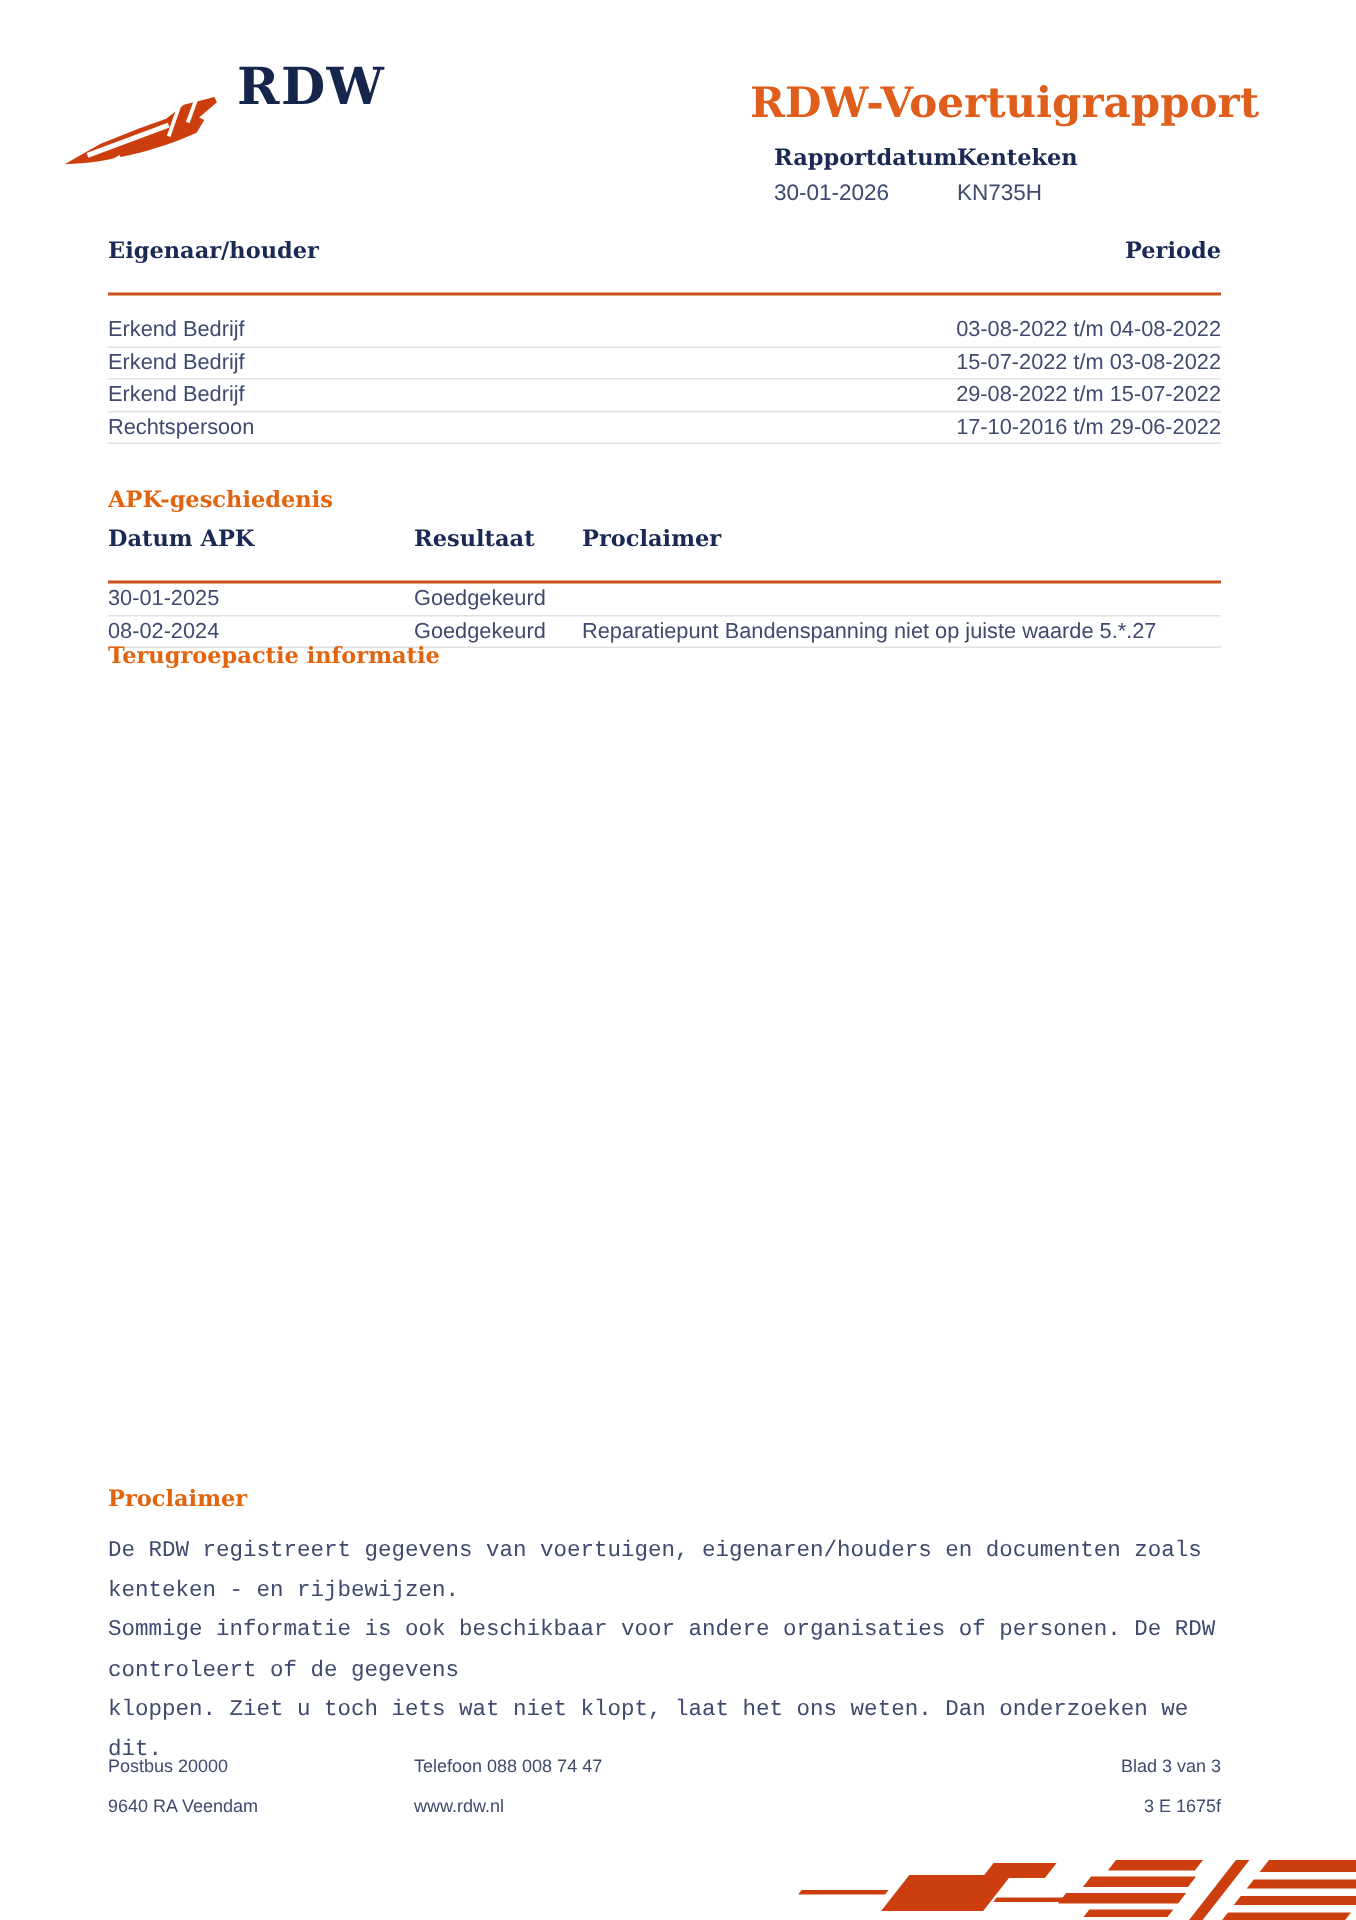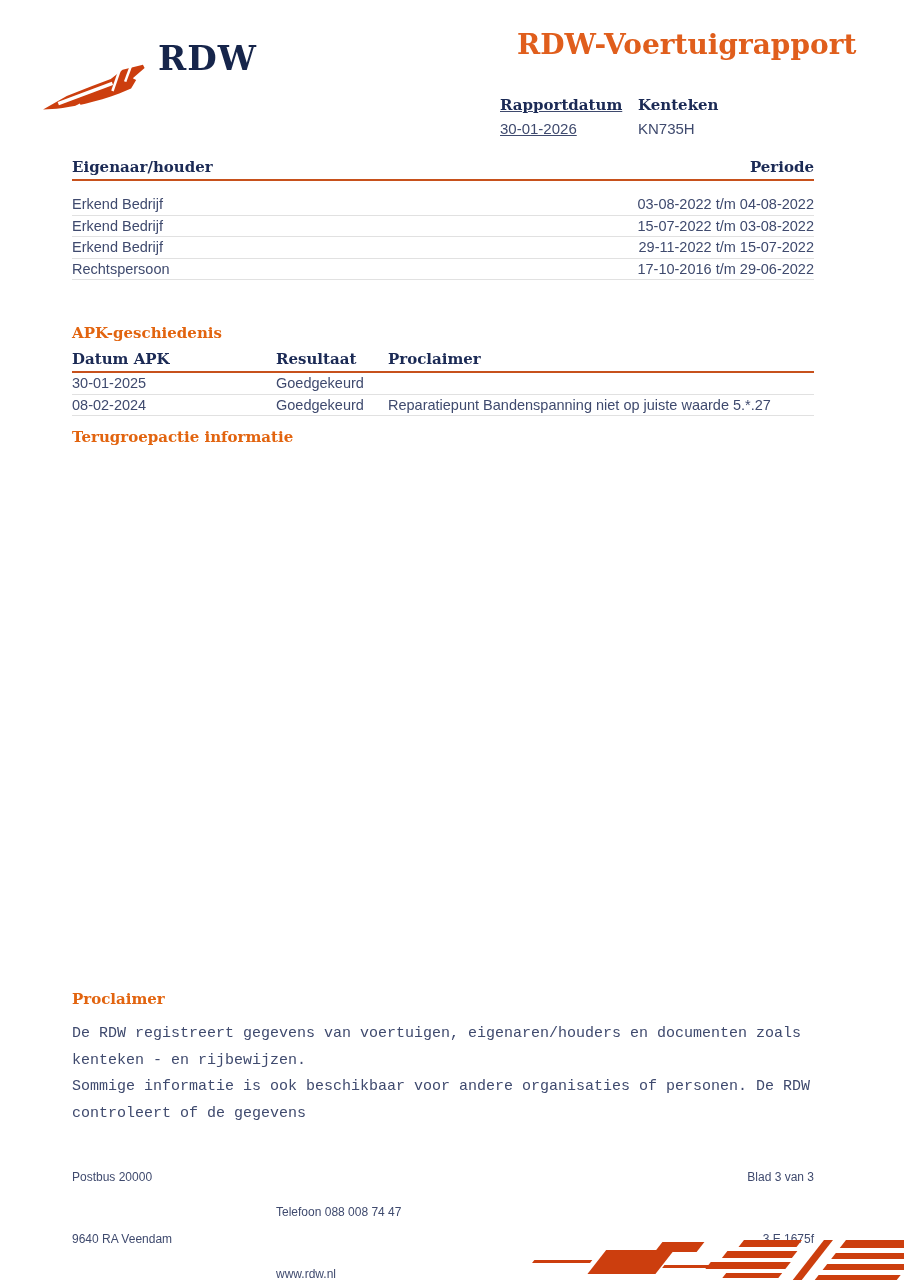--- a/index.html
+++ b/index.html
@@ -22,45 +22,44 @@
     color:var(--body);
   }
   
   .logo-flag{position:absolute;left:38px;top:56px;width:110px;height:64px;}
   .logo-text{
     position:absolute;left:158px;top:38px;
     font-family:"DejaVu Serif", serif;font-weight:700;
     font-size:34px;color:#16254B;letter-spacing:1px;
   }
   .doc-title{
-    position:absolute;left:500px;top:28px;width:380px;
+    position:absolute;left:500px;top:52px;width:380px;
     font-family:"DejaVu Serif", serif;font-weight:600;
     font-size:28px;color:var(--orange-title);
     white-space:nowrap;
-    margin-left:17px;
   }
   .meta{position:absolute;left:500px;top:96px;width:320px;}
   .meta .lbl{
     font-family:"DejaVu Serif", serif;font-weight:700;
     font-size:15px;color:var(--navy);
   }
   .meta .val{font-size:15px;color:var(--body);margin-top:6px;}
-  .meta-col-date{position:absolute;left:0;top:0;text-decoration:underline;}
+  .meta-col-date{position:absolute;left:16px;top:0;}
   .meta-col-plate{position:absolute;left:138px;top:0;}
   
   .sec{position:absolute;left:72px;width:742px;}
   .sec-heading{
     font-family:"DejaVu Serif", serif;font-weight:700;
     font-size:15px;color:var(--orange);
   }
   .thead{
     display:flex;align-items:flex-end;
     font-family:"DejaVu Serif", serif;font-weight:700;
     font-size:15px;color:var(--navy);
-    padding-bottom:3px;
+    padding-bottom:19px;
     border-bottom:2px solid var(--orange-rule);
   }
   .row{
     display:flex;align-items:center;
     font-size:14.5px;color:var(--body);
     height:21.5px;
     border-bottom:1px solid var(--divider);
   }
   
   .owner-rows{margin-top:13px;}
@@ -71,21 +70,21 @@
   .col-datum{width:204px;flex:0 0 204px;}
   .col-resultaat{width:112px;flex:0 0 112px;}
   .col-opm{flex:1;}
   
   .plain-text{font-size:15px;color:var(--body);margin-top:8px;}
   .proclaimer-lines{margin-top:13px;font-size:15px;line-height:26.5px;color:var(--body);font-family:Liberation Mono, monospace;}
   
   .footer{position:absolute;left:72px;top:1170px;width:742px;font-size:12px;color:var(--body);}
   .footer-row{display:flex;margin-bottom:13px;}
   .f-left{width:204px;flex:0 0 204px;}
-  .f-mid{flex:1;margin-top:35px;}
+  .f-mid{flex:1;}
   .f-right{text-align:right;}
   
   .stripes{position:absolute;right:0;bottom:0;width:392px;height:40px;overflow:hidden;}
 </style>
 </head>
 <body>
 
 <div class="page">
 
   <svg class="logo-flag" viewBox="0 0 130 75" aria-hidden="true">
@@ -121,21 +120,21 @@
       <div class="row">
         <div class="grow">Erkend Bedrijf</div>
         <div class="right">03-08-2022 t/m 04-08-2022</div>
       </div>
       <div class="row">
         <div class="grow">Erkend Bedrijf</div>
         <div class="right">15-07-2022 t/m 03-08-2022</div>
       </div>
       <div class="row">
         <div class="grow">Erkend Bedrijf</div>
-        <div class="right">29-11-2022 t/m 15-07-2022</div>
+        <div class="right">29-08-2022 t/m 15-07-2022</div>
       </div>
       <div class="row">
         <div class="grow">Rechtspersoon</div>
         <div class="right">17-10-2016 t/m 29-06-2022</div>
       </div>
     </div>
   </div>
 
   <div class="sec" style="top:324px">
     <div class="sec-heading">APK-geschiedenis</div>
@@ -159,20 +158,21 @@
 
   <div class="sec" style="top:428px">
     <div class="sec-heading">Terugroepactie informatie</div>
   </div>
 
   <div class="sec" style="top:990px">
     <div class="sec-heading">Proclaimer</div>
     <div class="proclaimer-lines">
       <div>De RDW registreert gegevens van voertuigen, eigenaren/houders en documenten zoals kenteken - en rijbewijzen.</div>
       <div>Sommige informatie is ook beschikbaar voor andere organisaties of personen. De RDW controleert of de gegevens</div>
+      <div>kloppen. Ziet u toch iets wat niet klopt, laat het ons weten. Dan onderzoeken we dit.</div>
     </div>
   </div>
 
   <div class="footer">
     <div class="footer-row">
       <div class="f-left">Postbus 20000</div>
       <div class="f-mid">Telefoon 088 008 74 47</div>
       <div class="f-right">Blad 3 van 3</div>
     </div>
     <div class="footer-row">

